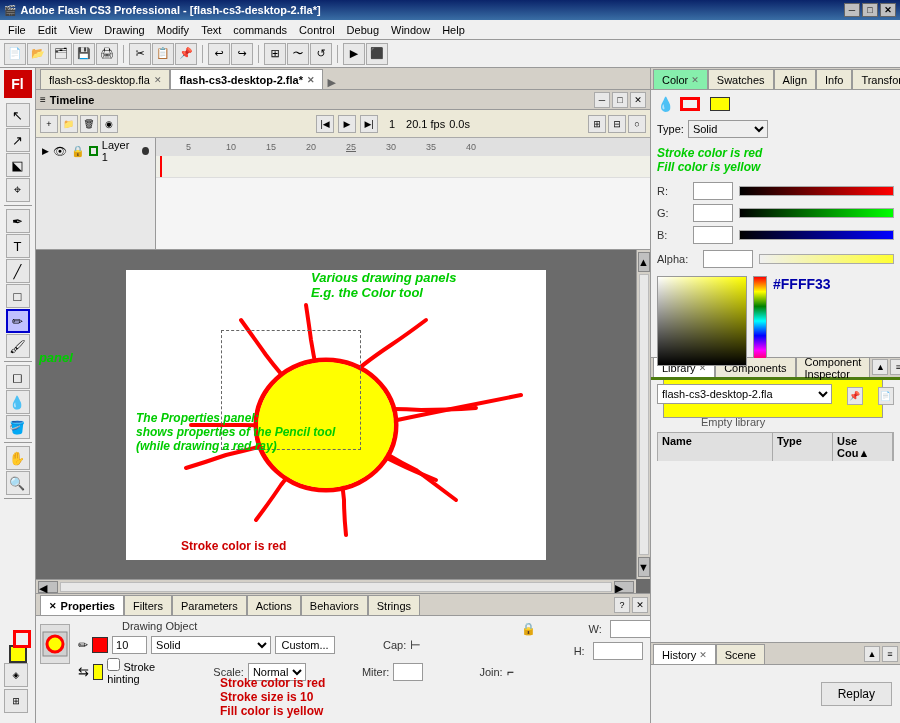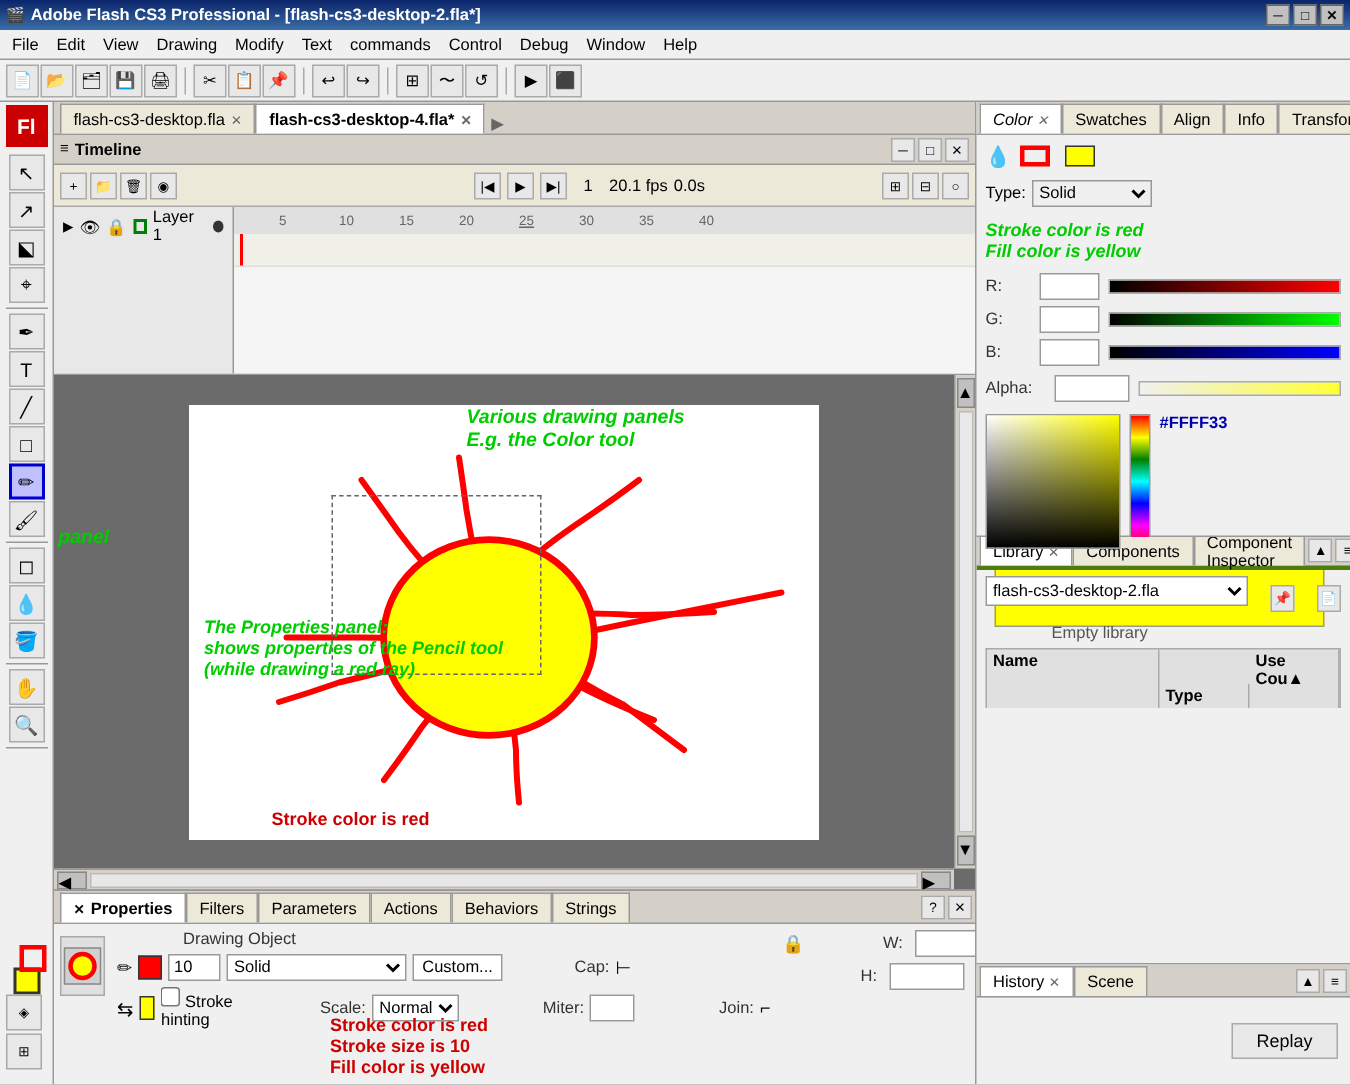--- a/index.html
+++ b/index.html
@@ -326,21 +326,21 @@
     }
     .cp-tab {
       height: 20px;
       padding: 0 8px;
       background: #ece9d8;
       border: 1px solid #999;
       border-bottom: none;
       display: flex; align-items: center;
       cursor: pointer; font-size: 11px; gap: 3px;
     }
-    .cp-tab.active { background: #ffffff; font-style: italic; }
+    .cp-tab.active { background: #86efac; }
     .cp-close { font-size: 9px; color: #666; }
     #color-panel-controls {
       padding: 6px;
       display: flex;
       flex-direction: column;
       gap: 4px;
     }
     .cp-row { display: flex; align-items: center; gap: 6px; }
     .cp-label { font-size: 11px; color: #333; width: 30px; }
     .cp-input { width: 50px; height: 18px; border: 1px solid #999; font-size: 11px; padding: 0 3px; }
@@ -545,21 +545,21 @@
   </div>
 
   <div id="center-area">
 
     <div id="tab-bar">
       <div class="tab">
         <span>flash-cs3-desktop.fla</span>
         <span class="tab-close">✕</span>
       </div>
       <div class="tab active">
-        <span>flash-cs3-desktop-4.fla*</span>
+        <span>flash-cs3-desktop-2.fla*</span>
         <span class="tab-close">✕</span>
       </div>
       <span style="margin-left:4px; font-size:11px; color:#666; cursor:pointer;">▶</span>
     </div>
 
     <div id="timeline-area">
       <div id="timeline-header">
         <span style="font-size:10px;">≡</span>
         <span style="margin-left:4px; font-size:11px; font-weight:bold;">Timeline</span>
         <div style="flex:1;"></div>
@@ -853,21 +853,21 @@
           <div style="flex:1; height:10px; background: linear-gradient(to right, transparent, #ffff33); border:1px solid #aaa;"></div>
         </div>
 
         <div style="display:flex; gap:6px; margin-top:4px;">
           <div class="color-picker-gradient">
             <div style="width:100%;height:100%;background:linear-gradient(to right, white, yellow);opacity:1;"></div>
             <div style="position:absolute;top:0;left:0;width:100%;height:100%;background:linear-gradient(to bottom, rgba(255,255,255,0), black);"></div>
           </div>
           <div class="hue-bar"></div>
           <div style="display:flex;flex-direction:column;gap:4px;">
-            <span style="font-size:11px;font-weight:bold; color:#0000aa;">#FFFF33</span>
+            <span style="font-size:14px;font-weight:bold; color:#0000aa;">#FFFF33</span>
           </div>
         </div>
 
         <div class="color-preview-box"></div>
       </div>
     </div>
 
     <div id="library-panel" style="flex:1; overflow:hidden;">
       <div id="library-tabs">
         <div class="lib-tab active">
@@ -880,31 +880,31 @@
         <div class="lib-tab">
           <span>Component Inspector</span>
         </div>
         <div style="flex:1;"></div>
         <div style="display:flex; gap:2px; padding:2px;">
           <div class="tb-btn" style="width:16px;height:16px;font-size:9px;">▲</div>
           <div class="tb-btn" style="width:16px;height:16px;font-size:9px;">≡</div>
         </div>
       </div>
       <div id="library-content">
-        <div style="display:flex; align-items:flex-end; gap:15px; margin-bottom:4px;">
+        <div style="display:flex; align-items:center; gap:15px; margin-bottom:4px;">
           <select class="lib-select">
             <option>flash-cs3-desktop-2.fla</option>
           </select>
           <div class="tb-btn" style="width:18px;height:18px;font-size:9px;">📌</div>
           <div class="tb-btn" style="width:18px;height:18px;font-size:9px;">📄</div>
         </div>
         <div class="lib-empty">Empty library</div>
         <div id="lib-table-header">
           <span class="lib-col" style="flex:1;">Name</span>
-          <span class="lib-col" style="width:60px;margin-top:23px;">Type</span>
+          <span class="lib-col" style="width:60px;">Type</span>
           <span class="lib-col" style="width:60px;">Use Cou▲</span>
         </div>
       </div>
     </div>
 
     <div id="history-panel">
       <div id="history-tabs">
         <div class="hist-tab active">
           <span>History</span>
           <span style="font-size:9px; color:#666;">✕</span>

